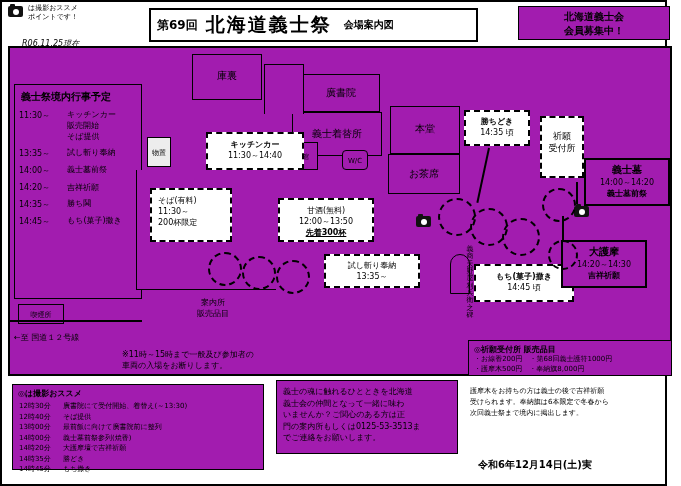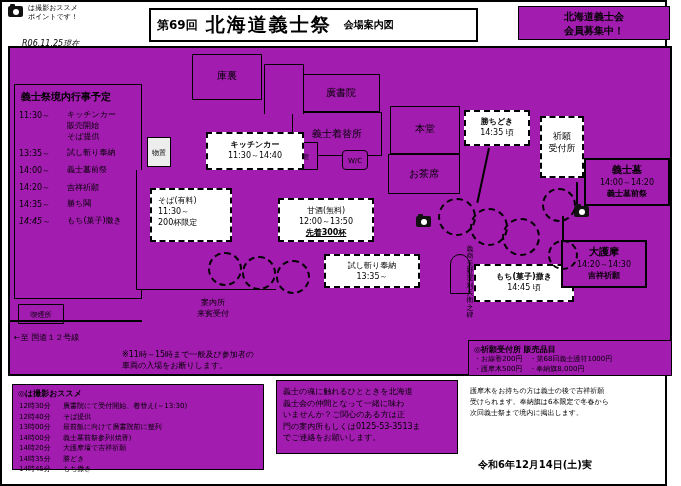--- a/index.html
+++ b/index.html
@@ -78,21 +78,21 @@
     </div>
     <div class="row" style="padding:6px 0 0 4px;align-items:flex-end;">
       <div class="sm" style="width:48px;">14:20～</div>
       <div class="sm lbl">吉祥祈願</div>
     </div>
     <div class="row" style="padding:6px 0 0 4px;">
       <div class="sm" style="width:48px;">14:35～</div>
       <div class="sm lbl">勝ち鬨</div>
     </div>
     <div class="row" style="padding:6px 0 0 4px;">
-      <div class="sm" style="width:48px;font-style:italic;">14:45～</div>
+      <div class="sm" style="width:48px;">14:45～</div>
       <div class="sm lbl" style="width:60px;">もち(菓子)撒き</div>
     </div>
   </div>
 
   <div class="abs box ctr" style="left:190px;top:52px;width:70px;height:46px;padding-top:14px;">
     <span class="md">庫裏</span>
   </div>
 
   <div class="abs box ctr" style="left:300px;top:72px;width:78px;height:38px;padding-top:11px;">
     <span class="md">廣書院</span>
@@ -162,21 +162,21 @@
 
   <div class="abs dashbox ctr" style="left:472px;top:262px;width:100px;height:38px;padding-top:5px;">
     <div class="sm bld">もち(菓子)撒き</div>
     <div class="sm">14:45 頃</div>
   </div>
 
   <div class="abs dashbox ctr lbl" style="left:538px;top:114px;width:44px;height:62px;padding-top:12px;">祈願
 受付所</div>
 
   <div class="abs ctr lbl sm" style="left:176px;top:296px;width:70px;">案内所
-来賓受付</div>
+販売品目</div>
 
   <div class="abs box ctr" style="left:448px;top:252px;width:20px;height:40px;border-radius:10px 10px 0 0;"></div>
   <div class="abs tiny ctr" style="left:450px;top:244px;width:36px;line-height:1.05;white-space:pre-line;">義
 商
 天
 野
 屋
 利
 兵
 衛

